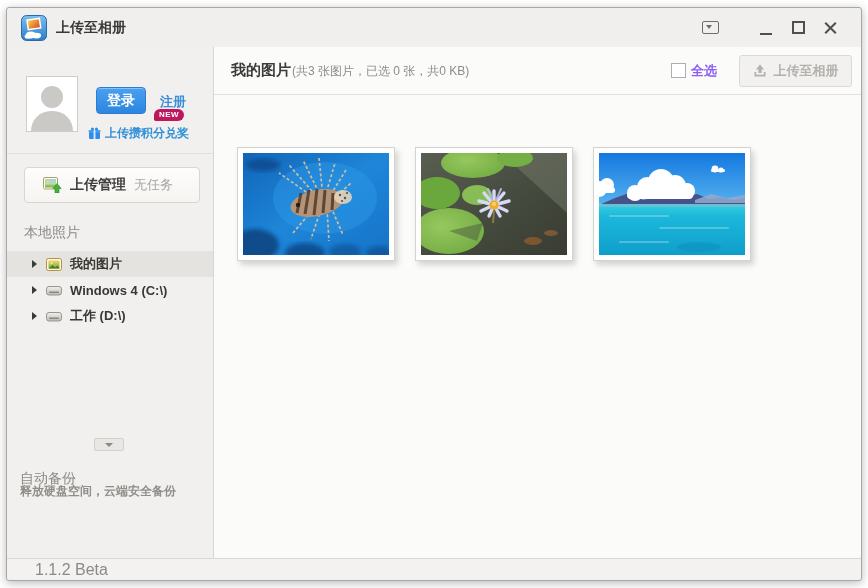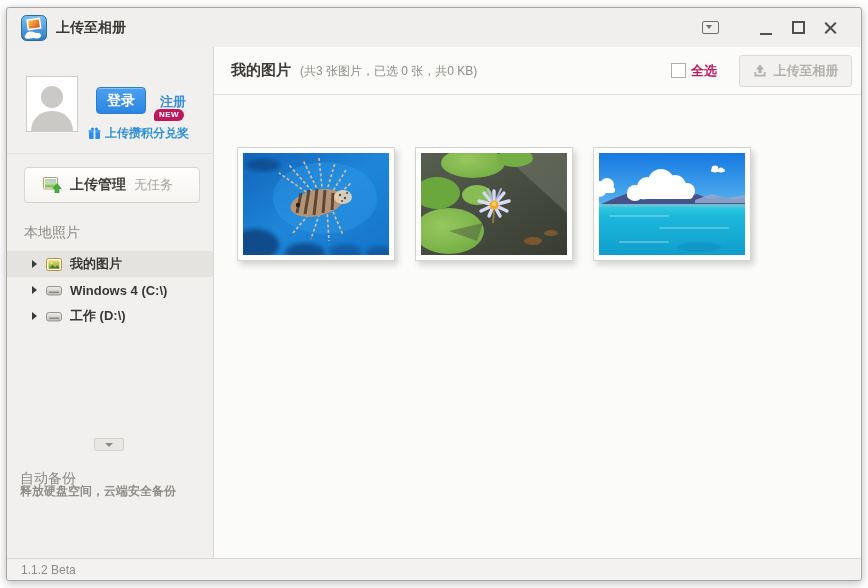--- a/index.html
+++ b/index.html
@@ -27,21 +27,21 @@
   .max-glyph{width:9px;height:9px;border:2px solid #504f4b;display:block;}
   .close-glyph{width:13px;height:13px;position:relative;display:block;}
   .close-glyph::before,.close-glyph::after{content:"";position:absolute;left:-1px;top:5.5px;width:15px;height:2px;background:#504f4b;}
   .close-glyph::before{transform:rotate(45deg);}
   .close-glyph::after{transform:rotate(-45deg);}
   
   .content{position:absolute;top:39px;left:0;right:0;bottom:22px;display:flex;}
   .sidebar{width:206px;flex:0 0 auto;background:#f1f0ee;border-right:1px solid #d8d6d2;position:relative;}
   .main{flex:1;background:#fbfbf9;border-radius:0 0 3px 0;}
   .statusbar{position:absolute;left:0;right:0;bottom:0;height:21px;background:#f3f2f0;border-top:1px solid #dbd9d5;
-    border-radius:0 0 3px 3px;display:flex;align-items:center;padding-left:14px;font-size:12px;color:#8b8a86;}
+    border-radius:0 0 3px 3px;display:flex;align-items:center;padding-left:28px;font-size:16px;color:#8b8a86;}
   
   .avatar{position:absolute;left:19px;top:29px;width:50px;height:54px;background:#fff;border:1px solid #cfcdc9;}
   .avatar .head{position:absolute;left:14px;top:9px;width:22px;height:22px;border-radius:50%;background:#cbc9c6;}
   .avatar .shoulders{position:absolute;left:4px;bottom:0;width:42px;height:20px;border-radius:21px 21px 0 0;background:#cbc9c6;}
   .login-btn{position:absolute;left:89px;top:40px;width:50px;height:27px;border:1px solid #2a7cd0;border-radius:4px;
     background:linear-gradient(#4aa0f0,#2c86e0);color:#fff;font-size:14px;font-weight:bold;
     display:flex;align-items:center;justify-content:center;box-shadow:inset 0 1px 0 rgba(255,255,255,.35);cursor:pointer;}
   .register-link{position:absolute;left:153px;top:46px;font-size:13px;font-weight:bold;color:#3a8ed8;text-decoration:none;cursor:pointer;}
   .points-row{position:absolute;left:81px;top:78px;display:flex;align-items:center;gap:4px;cursor:pointer;}
   .points-label{font-size:12px;font-weight:bold;color:#2f8fd8;white-space:nowrap;text-align:right;}
@@ -72,25 +72,25 @@
     background:linear-gradient(#ffffff,#f5f4f1);display:flex;align-items:center;justify-content:center;gap:8px;cursor:pointer;box-sizing:border-box;
     box-shadow:0 1px 2px rgba(0,0,0,.06);}
   .plus-icon{width:15px;height:15px;position:relative;display:block;}
   .plus-icon::before,.plus-icon::after{content:"";position:absolute;background:#2fb02f;}
   .plus-icon::before{left:6px;top:0;width:4px;height:15px;}
   .plus-icon::after{left:0;top:6px;width:15px;height:4px;}
   .backup-btn-label{font-size:14px;font-weight:bold;color:#45443f;}
   
   .main-header{height:47px;border-bottom:1px solid #e4e2de;display:flex;align-items:center;padding:0 9px 0 17px;background:#fbfbf9;}
   .mh-title{font-size:15px;font-weight:bold;color:#3c3b38;}
-  .mh-summary{font-size:12px;color:#8d8c88;margin-left:9px;padding-top:2px;}
+  .mh-summary{font-size:12px;color:#8d8c88;margin-left:1px;padding-top:2px;}
   .mh-right{margin-left:auto;display:flex;align-items:center;}
   .selectall{display:flex;align-items:center;gap:5px;cursor:pointer;}
   .checkbox{width:13px;height:13px;background:#fff;border:1px solid #b0aeaa;display:block;}
-  .selectall-label{font-size:13px;font-weight:bold;color:#be185d;}
+  .selectall-label{font-size:13px;font-weight:bold;color:#8b5cf6;}
   .upload-album-btn{margin-left:22px;width:113px;height:32px;border:1px solid #dcdad6;border-radius:3px;background:#f2f1ef;
     display:flex;align-items:center;justify-content:center;gap:7px;cursor:default;}
   .uab-label{font-size:13px;font-weight:bold;color:#b3b1ad;}
   
   .photo-grid{display:flex;gap:20px;padding:52px 0 0 23px;}
   .photo{width:146px;height:102px;padding:5px;background:#fff;border:1px solid #d5d3cf;
     box-shadow:3px 4px 6px rgba(0,0,0,.16);cursor:pointer;}
   .photo svg{display:block;}
 </style>
 </head>

